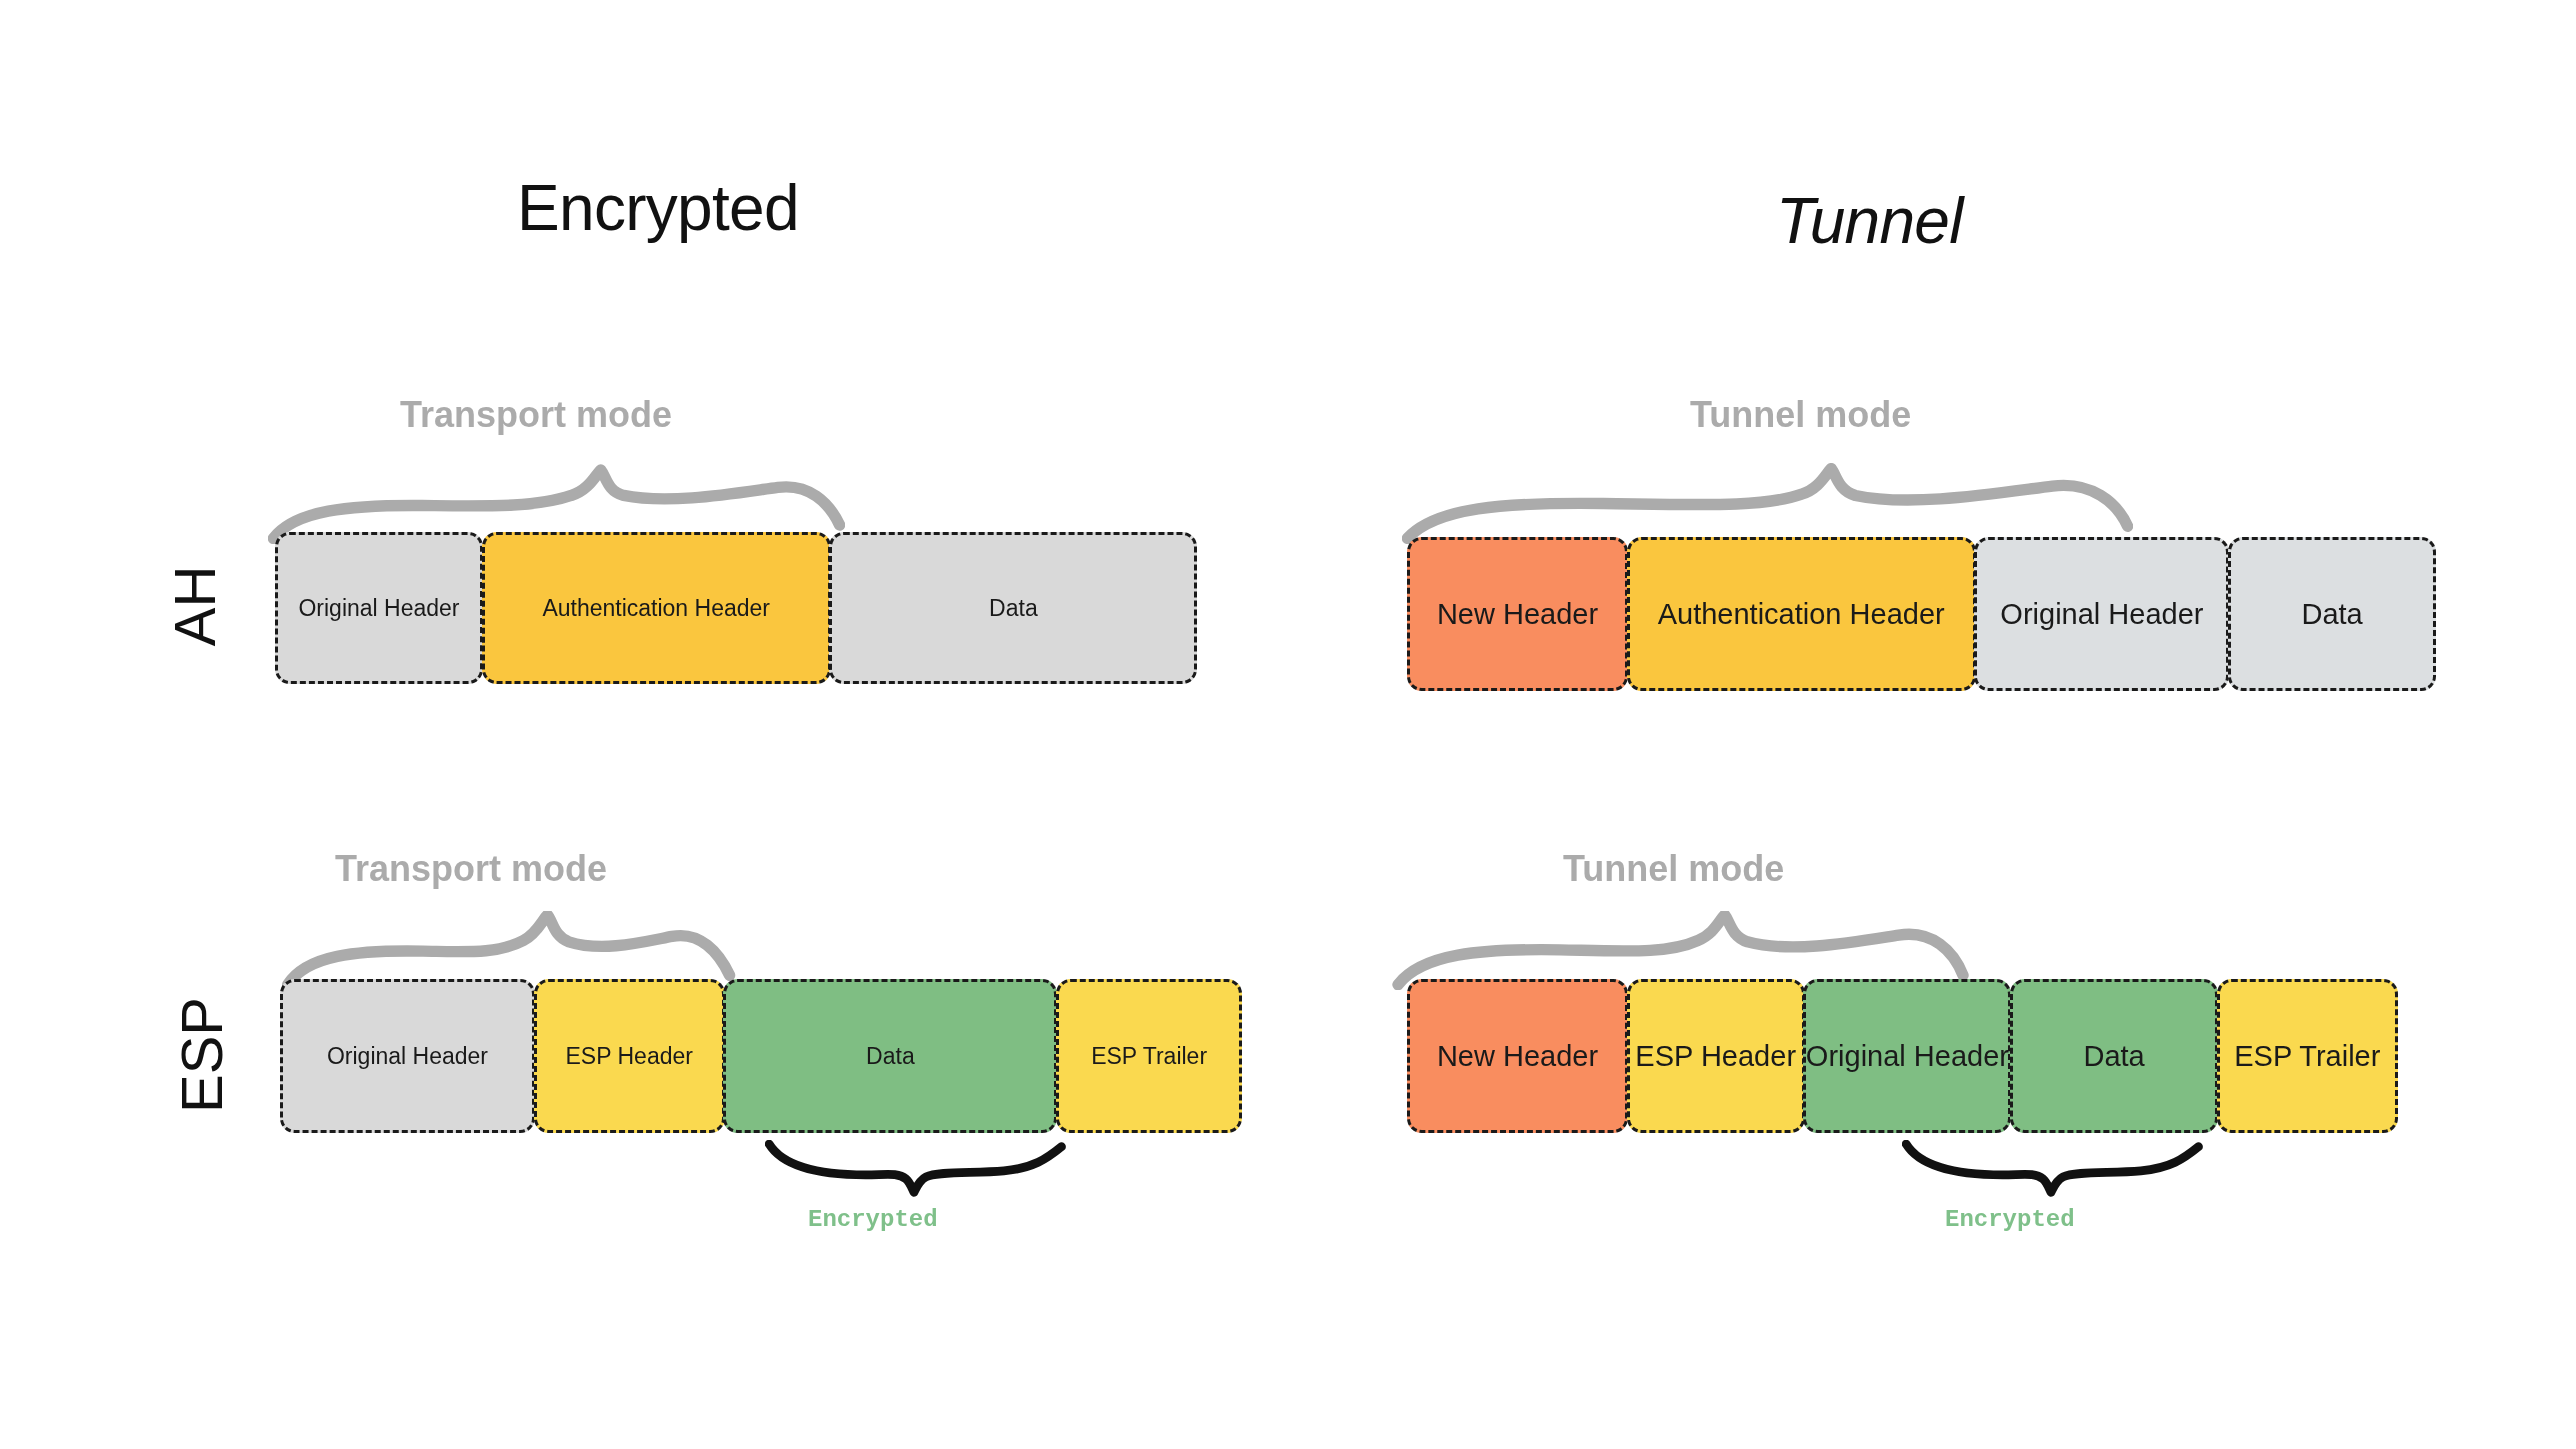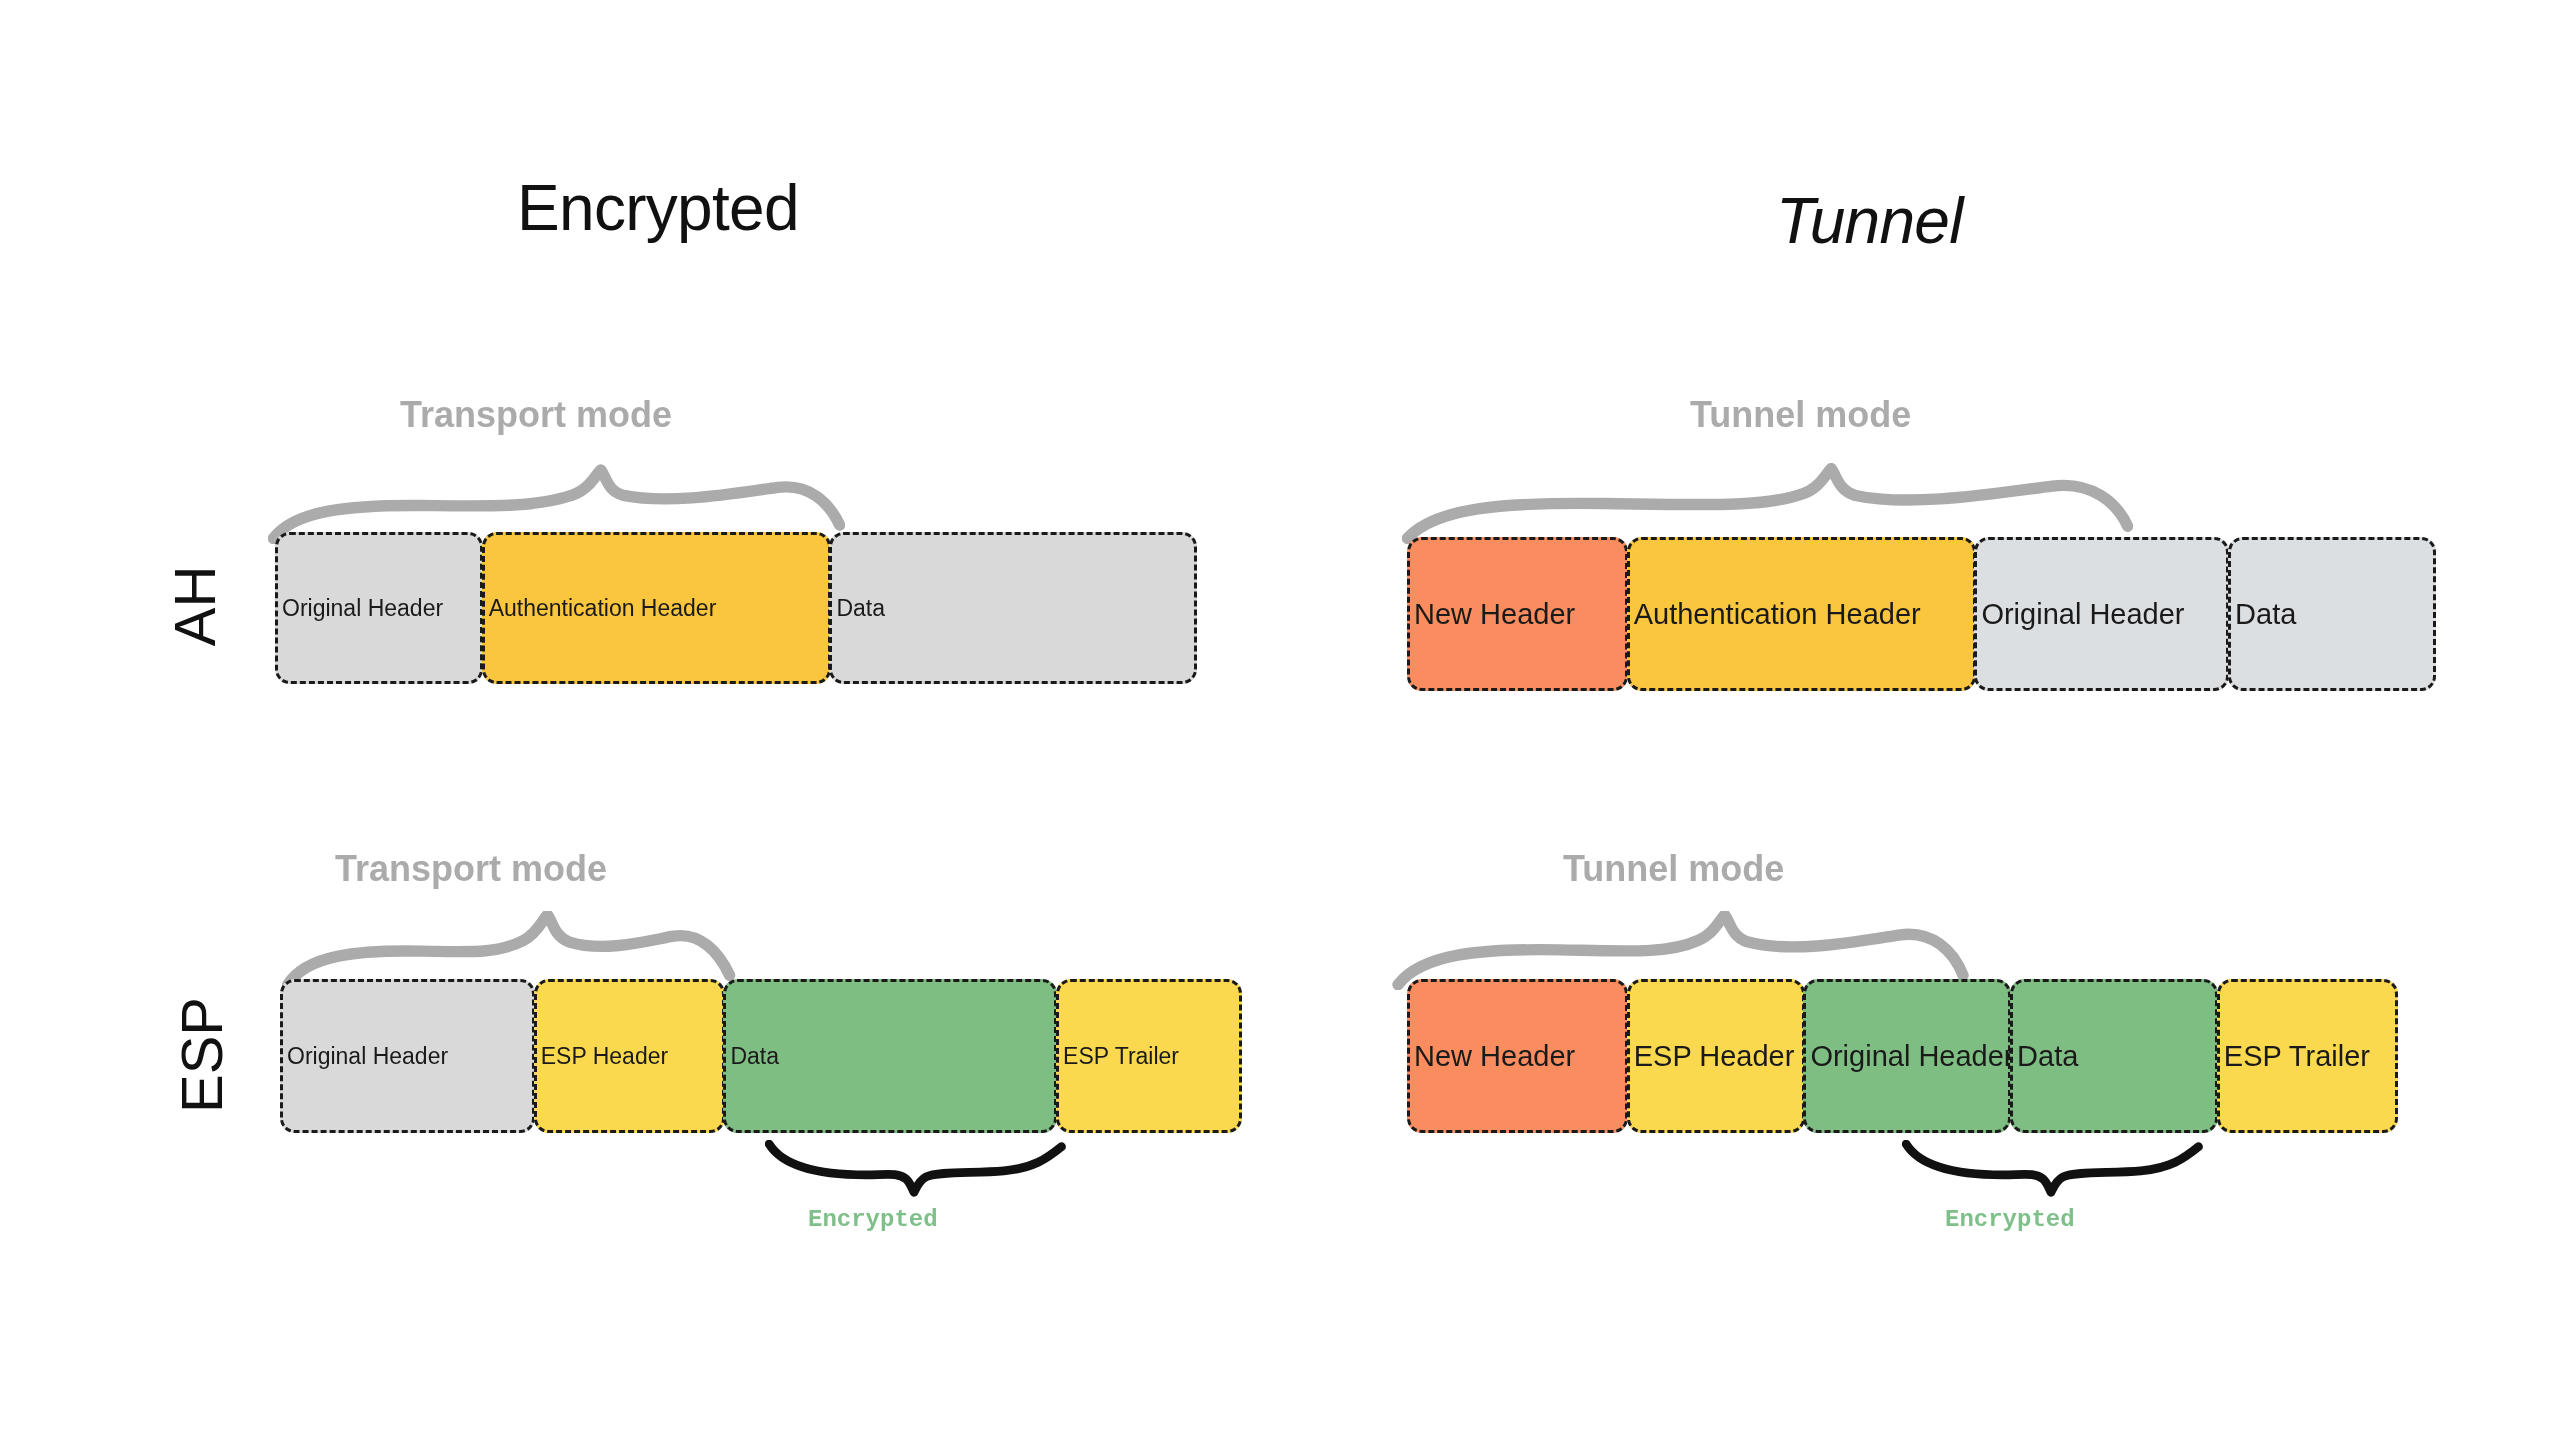--- a/index.html
+++ b/index.html
@@ -85,20 +85,21 @@
   #row-ah-tunnel     { left: 1407px; top: 537px;  height: 154px; }
   #row-esp-transport { left: 280px;  top: 979px; height: 154px; }
   #row-esp-tunnel    { left: 1407px; top: 979px; height: 154px; }
 
   .packet-box {
     position: relative;
     border: 3.4px dashed #1a1a1a;
     border-radius: 14.8px;
     display: flex;
     align-items: center;
+    justify-content: center;
     box-sizing: border-box;
     margin-right: -1.3px;
   }
   .packet-box .box-label {
     font-size: 23px;
     font-weight: 400;
     color: #1a1a1a;
     white-space: nowrap;
     line-height: 1;
     text-align: center;

